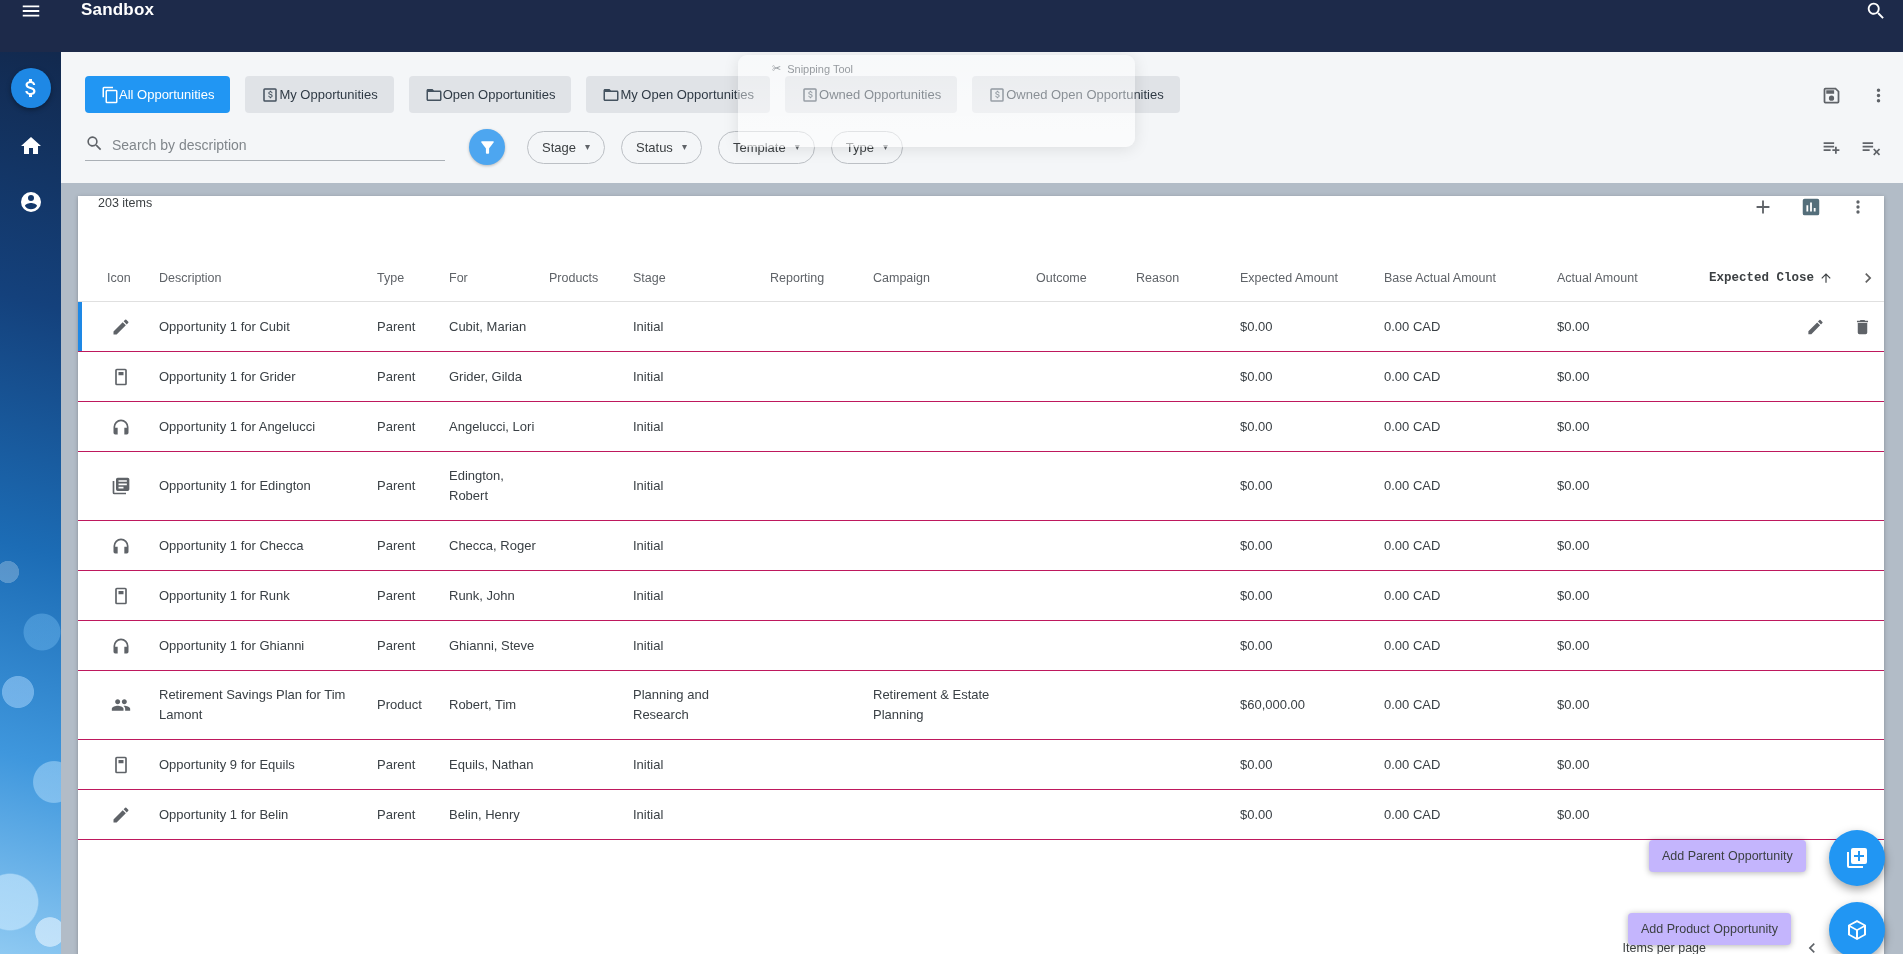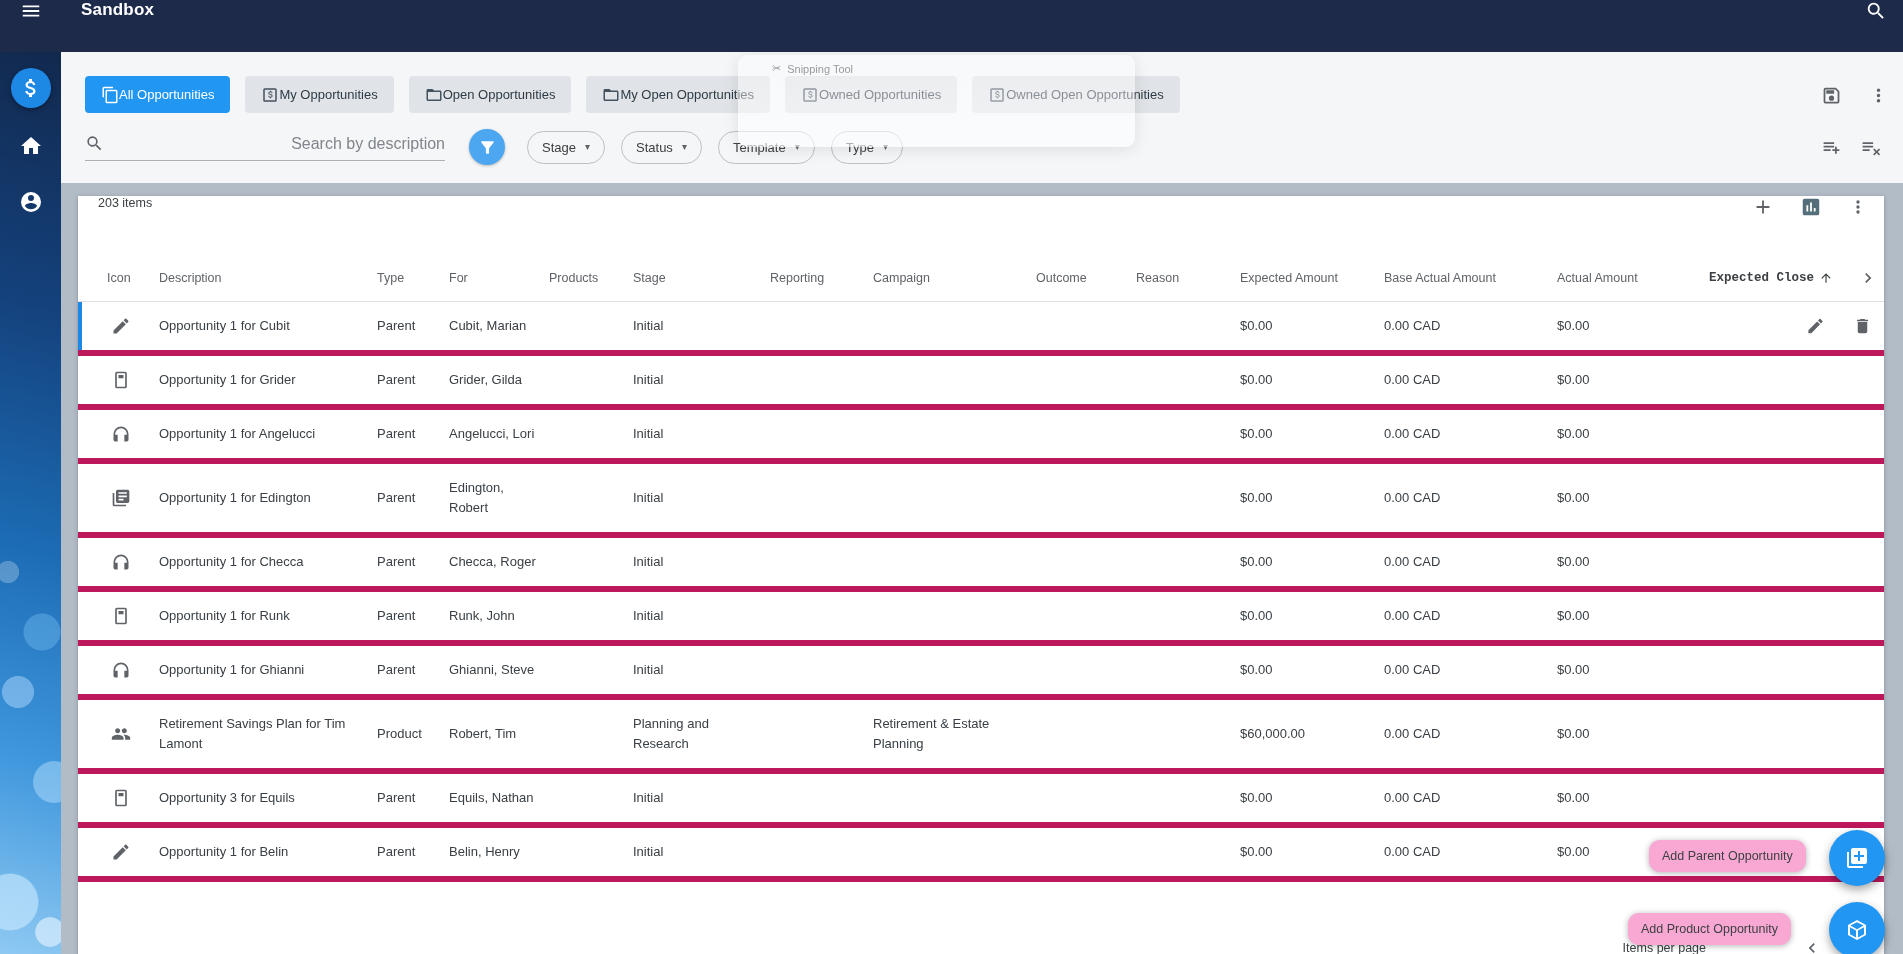--- a/index.html
+++ b/index.html
@@ -34,60 +34,60 @@
   .tabs { display:flex; }
   .view-tab { display:flex; align-items:center; height:37px; padding:0 16px; margin-right:15px; border-radius:4px; background:#e0e3e7; color:#2f3a45; font-size:13px; }
   .view-tab .icn { color:#44525f; }
   .view-tab.active { background:#2196f3; color:#fff; }
   .view-tab.active .icn { color:#fff; }
   .tabs-right { margin-left:auto; display:flex; align-items:center; gap:26px; color:#37474f; padding-bottom:7px; }
   .iconbtn { color:#5f6368; display:flex; align-items:center; justify-content:center; }
 
   .filter-row { display:flex; align-items:center; margin-top:14px; height:40px; padding:0 12px 0 24px; margin-bottom:16px; }
   .search-field { display:flex; align-items:flex-end; gap:8px; width:360px; border-bottom:1px solid #aab0b6; padding-bottom:7px; color:#5f6368; }
-  .search-field input { border:none; outline:none; background:transparent; font-size:16px; flex:1; color:#202124;text-align:right; }
+  .search-field input { border:none; outline:none; background:transparent; font-size:14px; flex:1; color:#202124; }
   ::placeholder { color:#80868b; }
   .filter-fab { width:36px; height:36px; border-radius:50%; background:#4da6f0; color:#fff; margin-left:24px; display:flex; align-items:center; justify-content:center; box-shadow:0 1px 3px rgba(0,0,0,.25); }
   .chips { display:flex; gap:16px; margin-left:22px; }
   .chip { display:flex; align-items:center; gap:9px; height:33px; padding:0 14px; border:1px solid #bcc0c5; border-radius:17px; font-size:13px; color:#3c4043; background:transparent; }
   .chip .caret { font-size:10px; color:#5f6368; line-height:1; }
   .filter-row-right { margin-left:auto; display:flex; gap:18px; padding-right:10px; }
 
   
   .grid-area { flex:1; background:#b2bcc7; padding:13px 19px 0 17px; overflow:hidden; }
   .card { background:#fff; box-shadow:0 1px 4px rgba(0,0,0,.25); display:flex; flex-direction:column; min-height:780px; }
   .card-toolbar { height:58px; flex:0 0 58px; display:flex; align-items:flex-start; padding:0 16px 0 20px; }
   .count { font-size:12.5px; color:#3c4043; }
   .toolbar-right { margin-left:auto; display:flex; align-items:center; gap:26px; }
   .chartbtn { color:#546e7a; }
 
   .grow { display:grid; grid-template-columns:52px 218px 72px 100px 84px 137px 103px 163px 100px 104px 144px 173px 152px 140px 1fr; padding:0 6px 0 29px; align-items:center; position:relative; }
   .ghead { min-height:48px; border-bottom:1px solid #e0e0e0; color:#5f6368; font-size:12.5px; }
   .hcell { display:flex; align-items:center; gap:5px; padding-right:10px; cursor:pointer; }
   .hcell.sorted { color:#3c4043; font-weight:700;font-family:Liberation Mono, monospace; }
   .hcell.scroll-cell { justify-content:flex-end; color:#616161; padding-right:0; }
-  .trow { min-height:50px; border-bottom:6px solid #be185d; font-size:13px; color:#3a4045; cursor:pointer; }
+  .trow { min-height:50px; border-bottom:1px solid #be185d; font-size:13px; color:#3a4045; cursor:pointer; }
   .trow.selected { box-shadow:inset 4px 0 0 #1e88e5; }
   .cell { padding:14px 12px 14px 0; line-height:20px; }
   .cell.icon-cell { color:#5f6368; padding:0 0 0 4px; display:flex; align-items:center; }
   .row-actions { position:absolute; right:12px; top:50%; transform:translateY(-50%); display:flex; gap:28px; }
   .row-actions .iconbtn { color:#5f6368; }
 
   .pagination { margin-top:auto; height:56px; flex:0 0 56px; display:flex; align-items:center; justify-content:flex-end; gap:96px; padding-right:62px; font-size:12.5px; color:#3c4043; }
 
   
   .ghost { position:fixed; left:738px; top:55px; width:397px; height:92px; border-radius:9px; z-index:25; pointer-events:none;
     background:linear-gradient(rgba(255,255,255,.30), rgba(255,255,255,.60)); box-shadow:0 2px 16px rgba(0,0,0,.10); }
   .ghost-title { display:flex; align-items:center; gap:6px; padding:7px 0 0 34px; font-size:11px; color:rgba(70,76,84,.55); }
 
   
   .fab { position:fixed; width:56px; height:56px; border-radius:50%; background:#2196f3; color:#fff; display:flex; align-items:center; justify-content:center; box-shadow:0 4px 10px rgba(0,0,0,.35); z-index:60; }
   .fab-parent { left:1829px; top:830px; }
   .fab-product { left:1829px; top:902px; }
-  .tooltip { position:fixed; background:#f9a8d4; border-radius:11px; box-shadow:0 1px 6px rgba(0,0,0,.3); padding:9px 13px; font-size:12.5px; color:#3c4043; z-index:55; white-space:nowrap; }
+  .tooltip { position:fixed; background:#c4b5fd; border-radius:4px; box-shadow:0 1px 6px rgba(0,0,0,.3); padding:9px 13px; font-size:12.5px; color:#3c4043; z-index:55; white-space:nowrap; }
   .tooltip-parent { left:1649px; top:840px; }
   .tooltip-product { left:1628px; top:913px; }
 </style>
 </head>
 <body>
 
 <header class="topbar">
   <button class="hamburger">
       <svg viewBox="0 0 24 24" width="22" height="22" class="icn">
         <path d="M3 6h18v2H3zm0 5h18v2H3zm0 5h18v2H3z" fill="currentColor"></path>
@@ -474,21 +474,21 @@
             <div class="cell">$0.00</div>
             <div class="cell"></div>
             <div class="cell"></div>
           </div>
           <div class="grow trow">
             <div class="cell icon-cell">
               <svg viewBox="0 0 24 24" width="20" height="20" class="icn">
                 <path d="M17 2H7a2 2 0 0 0-2 2v16a2 2 0 0 0 2 2h10a2 2 0 0 0 2-2V4a2 2 0 0 0-2-2zm0 18H7V4h10v16zM9 6h6v4H9V6z" fill="currentColor"></path>
               </svg>
             </div>
-            <div class="cell">Opportunity 3 for Equils</div>
+            <div class="cell">Opportunity 9 for Equils</div>
             <div class="cell">Parent</div>
             <div class="cell">Equils, Nathan</div>
             <div class="cell"></div>
             <div class="cell">Initial</div>
             <div class="cell"></div>
             <div class="cell"></div>
             <div class="cell"></div>
             <div class="cell"></div>
             <div class="cell">$0.00</div>
             <div class="cell">0.00 CAD</div>

